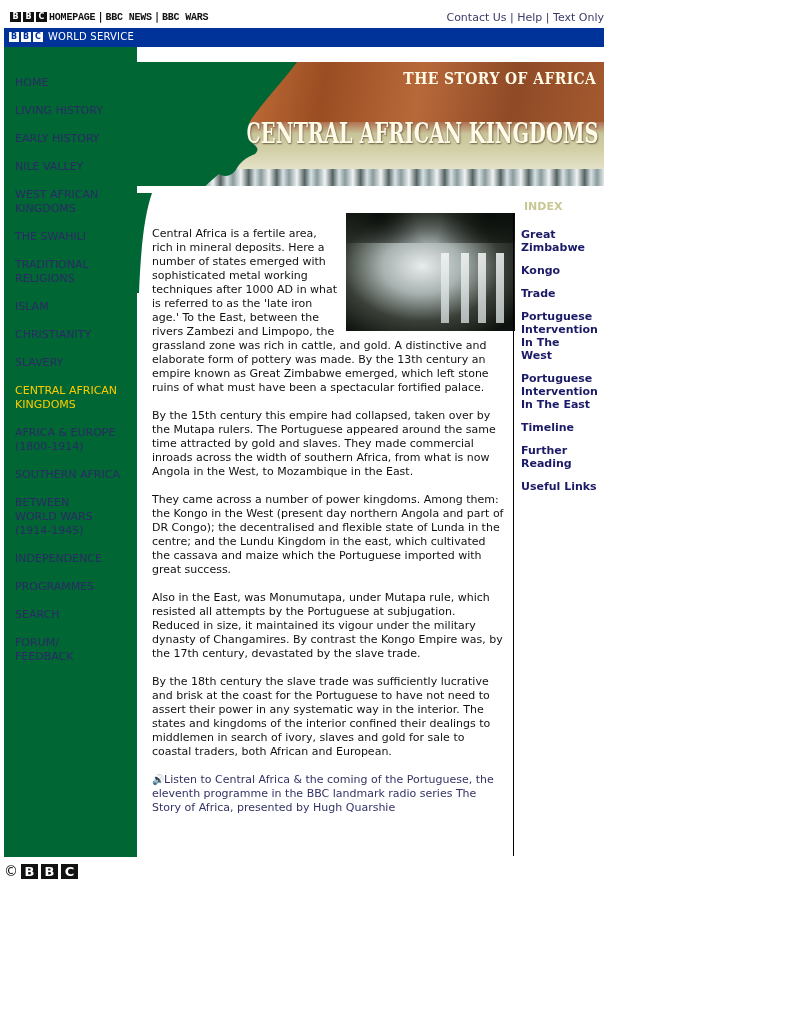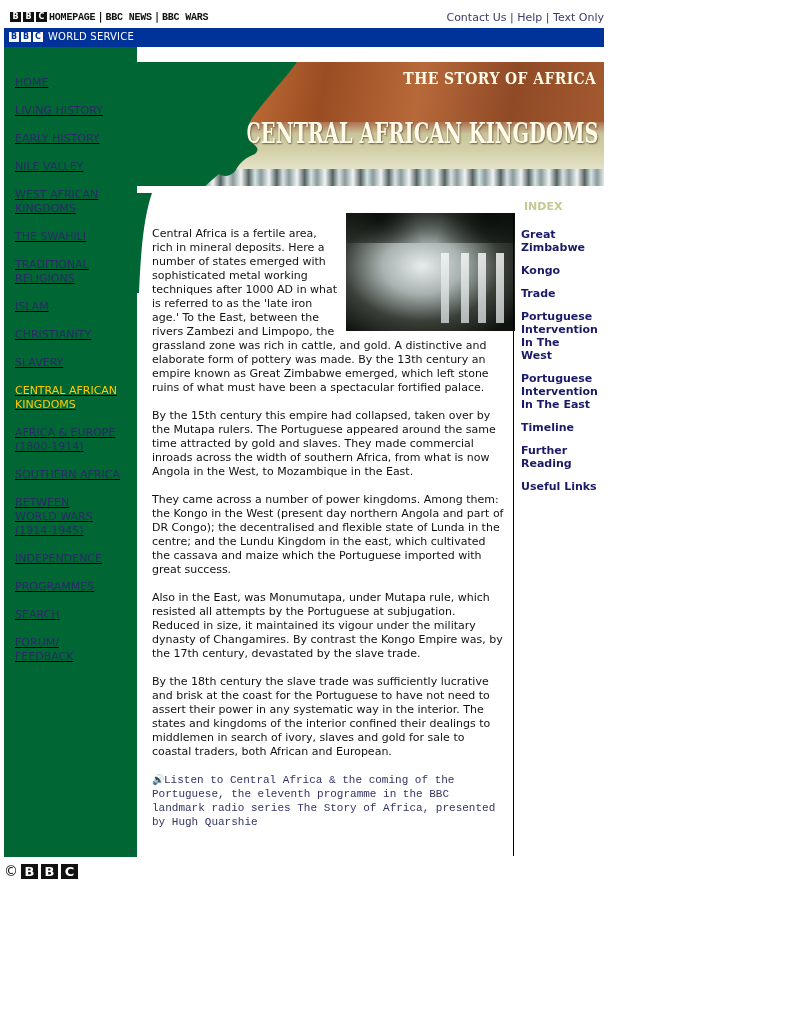--- a/index.html
+++ b/index.html
@@ -24,31 +24,31 @@
   .hero-rock { position: absolute; left: 0; top: 0; width: 100%; height: 60px;
     background: linear-gradient(100deg, #b06a3a 0%, #c8733c 20%, #9a4d22 40%, #b8693a 60%, #8f4a26 80%, #a45a30 100%); }
   .hero-band { position: absolute; left: 0; top: 60px; width: 100%; height: 47px;
     background: linear-gradient(180deg, #b07050 0%, #c8c49a 25%, #d3d0a8 60%, #e4e2c8 100%); }
   .hero-falls { position: absolute; left: 0; top: 107px; width: 100%; height: 39px;
     background: repeating-linear-gradient(90deg, #5a6a6a 0px, #d8e2e4 6px, #8a9a9c 12px, #f0f4f4 20px, #4e5c5a 28px); }
   .hero-title1 { position: absolute; right: 8px; top: 6px; font: bold 17px "DejaVu Serif", serif; color: #fffbe8; letter-spacing: 0.5px; transform: scaleX(0.82); transform-origin: right top; }
   .hero-title2 { position: absolute; right: 6px; top: 56px; font: bold 27px "DejaVu Serif", serif; color: #fffbe8; text-shadow: 1px 1px 2px #6a5a3a; transform: scaleX(0.72); transform-origin: right top; white-space: nowrap; }
   .hero-mask { position: absolute; left: 0; top: 0; width: 467px; height: 146px; }
 
-  .nav { position: absolute; left: 15px; top: 76px; width: 120px; text-decoration: underline; }
+  .nav { position: absolute; left: 15px; top: 76px; width: 120px; }
   .nav-item { display: block; font-size: 11px; line-height: 14px; color: #2a2a66; margin-bottom: 14px; cursor: pointer; text-transform: uppercase; }
   .nav-item.active { color: #ffcc00; }
 
   .content { position: absolute; left: 152px; top: 227px; width: 352px; font-size: 11px; line-height: 14px; color: #111; }
   .content p { margin-bottom: 14px; }
   .falls-img { float: right; width: 169px; height: 118px; margin: -14px -11px 4px 8px; position: relative; overflow: hidden;
     background: radial-gradient(ellipse at 45% 45%, #e8ecec 0%, #a8b2b0 30%, #3a4038 60%, #0e120e 90%); }
   .falls-img .fall { position: absolute; top: 40px; width: 8px; height: 70px; background: linear-gradient(180deg, #f4f6f6, #c8d0d0); opacity: 0.85; }
   .falls-img .trees { position: absolute; left: 0; top: 0; width: 100%; height: 30px; background: radial-gradient(circle at 20% 0%, #0a0e0a 0%, transparent 45%), radial-gradient(circle at 85% 0%, #0a0e0a 0%, transparent 50%); }
-  .listen { color: #333366; cursor: pointer; font-family: Liberation Mono, monospace; }
+  .listen { color: #333366; cursor: pointer; }
   .speaker { display: inline-block; width: 12px; color: #1d7a2a; font-size: 10px; }
 
   .divider { position: absolute; left: 513px; top: 213px; width: 1px; height: 643px; background: #000; }
 
   .index { position: absolute; left: 521px; top: 200px; width: 83px; }
   .index-title { font: bold 11px "DejaVu Sans", sans-serif; color: #c8c894; margin-left: 3px; margin-bottom: 15px; }
   .index-item { display: block; font: bold 11px "DejaVu Sans", sans-serif; line-height: 13px; color: #1a1a66; margin-bottom: 10px; cursor: pointer; }
 
   .footer { position: absolute; left: 4px; top: 863px; display: flex; align-items: center; gap: 3px; }
   .copy { font-size: 14px; color: #111; }

